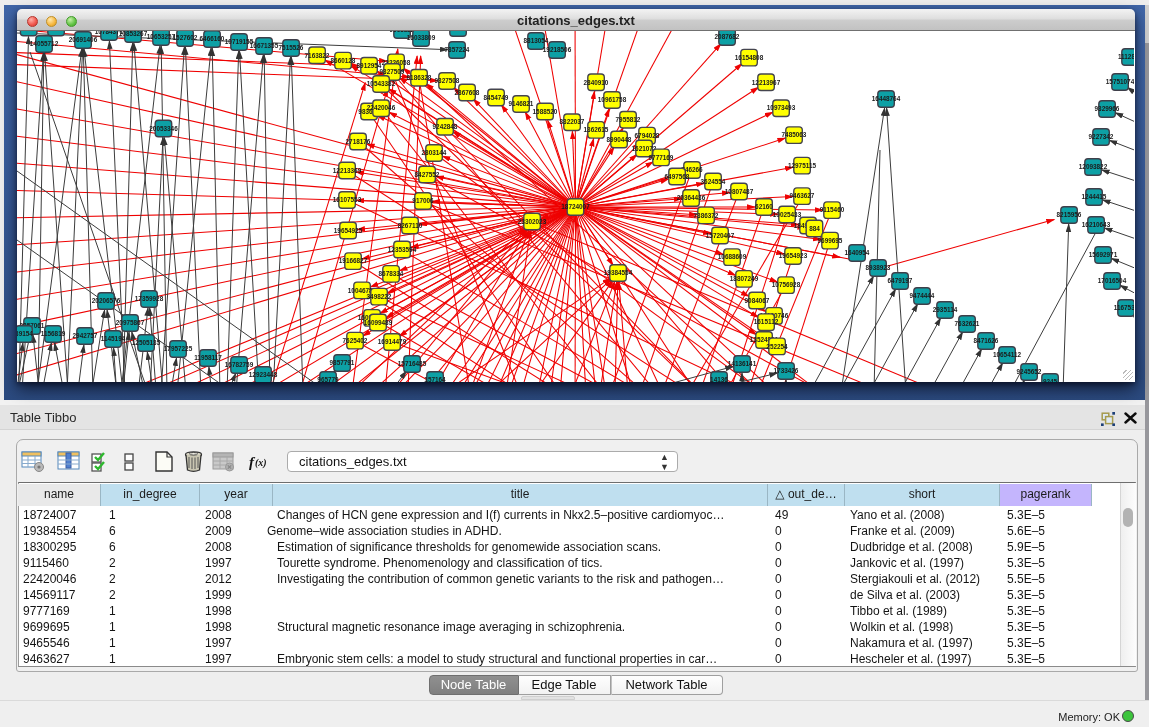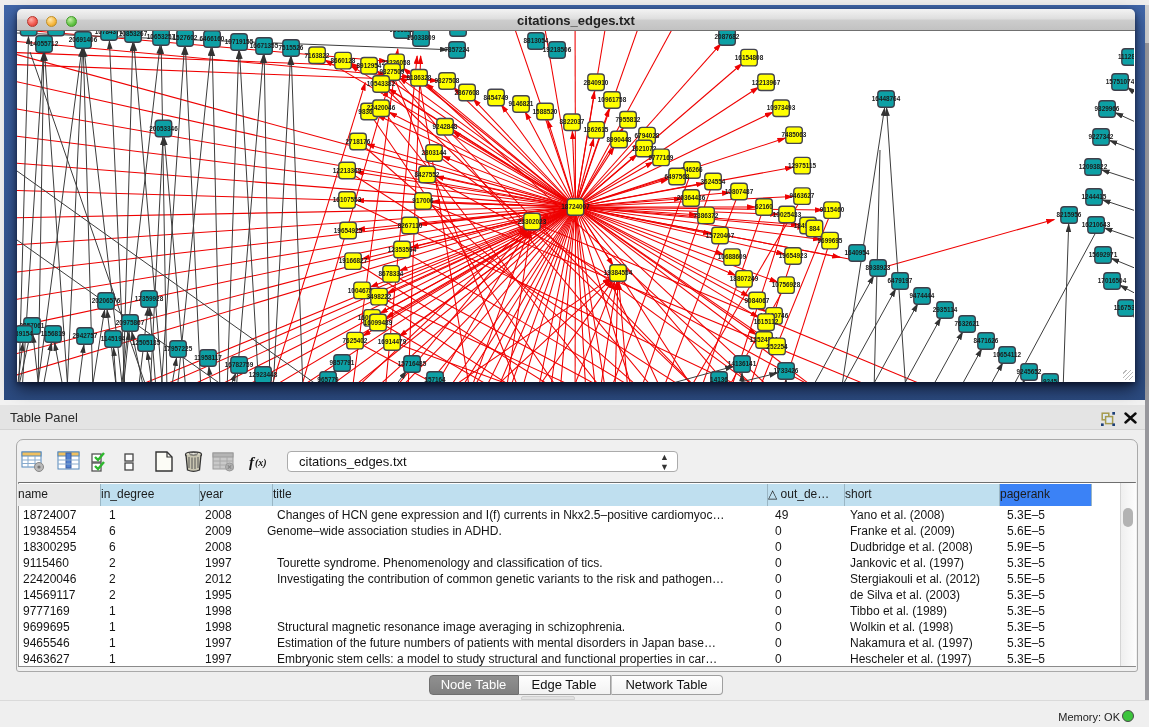--- a/index.html
+++ b/index.html
@@ -21,21 +21,21 @@
 .nl{font-family:"Liberation Sans",sans-serif;font-size:6.4px;font-weight:bold;fill:#1c1c1c;text-anchor:middle}
 #grip{position:absolute;right:2px;bottom:2px;width:10px;height:10px;background:repeating-linear-gradient(135deg,transparent 0 2px,#bbb 2px 3px)}
 #tp-title{position:absolute;left:10px;top:410px;font-size:13px;color:#2a2a2a}
 #icoFloat{position:absolute;left:1101px;top:412px;width:14px;height:14px}
 #icoX{position:absolute;left:1124px;top:412px;width:13px;height:12px}
 #panel{position:absolute;left:16px;top:439px;width:1122px;height:233px;background:#f0f0f0;border:1px solid #a9a9a9;border-radius:7px 7px 3px 3px}
 .tbico{position:absolute;top:450px}
 #combo{position:absolute;left:287px;top:451px;width:391px;height:21px;background:#fff;border:1px solid #ababab;border-radius:4px;font-size:13px;color:#111;line-height:19px;padding-left:11px}
 #combo .ud{position:absolute;right:8px;top:0;font-size:9px;color:#333;line-height:10px}
 #table{position:absolute;left:18px;top:482px;width:1118px;height:184.5px;background:#fff;border-top:1px solid #6e6e6e;border-left:1px solid #9a9a9a;border-right:1px solid #9a9a9a;border-bottom:1px solid #8a8a8a}
-.hc{position:absolute;top:483.5px;height:22px;background:#bfdfef;border-right:1px solid #9ab6c4;font-size:12px;color:#1c1c1c;line-height:21px}
+.hc{position:absolute;top:483.5px;height:22px;background:#bfdfef;border-right:1px solid #9ab6c4;font-size:12px;color:#1c1c1c;text-align:center;line-height:21px}
 .trow{position:absolute;height:16.1px;font-size:12px;color:#141414;width:1100px}
 .trow span{position:absolute;top:0;line-height:16px;white-space:nowrap}
 #vsb{position:absolute;left:1120px;top:483px;width:15.5px;height:183px;background:linear-gradient(90deg,#efefef,#fdfdfd);border-left:1px solid #d5d5d5}
 #vthumb{position:absolute;left:1122.5px;top:508px;width:10px;height:19px;background:#b3b3b3;border-radius:5px}
 .tab{position:absolute;top:675px;height:19.5px;border:1px solid #9f9f9f;font-size:13px;text-align:center;line-height:18px;background:linear-gradient(#fefefe,#f2f2f2);color:#111}
 #tabN{left:428.5px;width:90px;border-radius:4px 0 0 4px;background:linear-gradient(#909090,#7f7f7f);color:#fff;border-color:#6f6f6f}
 #tabE{left:518.5px;width:92px;border-left:none}
 #tabT{left:610.5px;width:112px;border-radius:0 4px 4px 0;border-left:1px solid #c2c2c2}
 #status{position:absolute;left:0;top:700px;width:1149px;height:27px;background:#efefef;border-top:1px solid #dadada}
 #mem{position:absolute;right:29px;top:711px;font-size:11px;color:#222}
@@ -589,21 +589,21 @@
 </svg>
       <div id="grip"></div>
     </div>
   <div id="tbar">
     <div class="ttl">citations_edges.txt</div>
     <div class="tl" id="tlr"></div>
       <div class="tl" id="tly"></div>
       <div class="tl" id="tlg"></div>
   </div>
 </div>
-<div id="tp-title">Table Panel</div>
+<div id="tp-title">Table Tibbo</div>
 <svg id="icoFloat" viewBox="0 0 14 14">
     <rect x="1.2" y="1.2" width="6.6" height="6.6" fill="#dfeaf5" stroke="#a59a4d" stroke-width="1.5"></rect>
     <rect x="4.6" y="4.6" width="7" height="7" fill="#dfeaf5" stroke="#a59a4d" stroke-width="1.5"></rect>
     <rect x="0" y="11.4" width="2.7" height="2.7" fill="#1c3f77"></rect>
     <rect x="11.3" y="0" width="2.7" height="2.7" fill="#1c3f77"></rect>
     <rect x="11.3" y="11.4" width="2.7" height="2.7" fill="#1c3f77"></rect>
   </svg>
 <svg id="icoX" viewBox="0 0 13 12">
     <path d="M1.5 1.5 L11.5 10.5 M11.5 1.5 L1.5 10.5" stroke="#0c0c0c" stroke-width="2.4" stroke-linecap="round"></path>
   </svg>
@@ -653,21 +653,21 @@
     <text x="7" y="16" font-family="Liberation Serif,serif" font-style="italic" font-weight="bold" font-size="10" fill="#111">(x)</text>
   </svg>
 <div id="combo">citations_edges.txt<span class="ud">▲<br>▼</span></div>
 <div id="table"></div>
 <div class="hc" style="left:18px;width:83px;background:#e9e9e9">name</div>
 <div class="hc" style="left:101px;width:99px;background:#bfdfef">in_degree</div>
 <div class="hc" style="left:200px;width:73px;background:#bfdfef">year</div>
 <div class="hc" style="left:273px;width:495px;background:#bfdfef">title</div>
 <div class="hc" style="left:768px;width:77px;background:#bfdfef">△ out_de…</div>
 <div class="hc" style="left:845px;width:155px;background:#bfdfef">short</div>
-<div class="hc" style="left:1000px;width:92px;background:#3b82f6">pagerank</div>
+<div class="hc" style="left:1000px;width:92px;background:#c4b5fd">pagerank</div>
 <div class="trow" style="top:506.5px">
     <span style="left:23px">18724007</span>
     <span style="left:109px">1</span>
     <span style="left:205px">2008</span>
     <span style="left:277px">Changes of HCN gene expression and I(f) currents in Nkx2.5–positive cardiomyoc…</span>
     <span style="left:775px">49</span>
     <span style="left:850px">Yano et al. (2008)</span>
     <span style="left:1007px">5.3E–5</span>
   </div>
 <div class="trow" style="top:522.6px">
@@ -676,20 +676,21 @@
     <span style="left:205px">2009</span>
     <span style="left:267px">Genome–wide association studies in ADHD.</span>
     <span style="left:775px">0</span>
     <span style="left:850px">Franke et al. (2009)</span>
     <span style="left:1007px">5.6E–5</span>
   </div>
 <div class="trow" style="top:538.7px">
     <span style="left:23px">18300295</span>
     <span style="left:109px">6</span>
     <span style="left:205px">2008</span>
+    <span style="left:277px">Estimation of significance thresholds for genomewide association scans.</span>
     <span style="left:775px">0</span>
     <span style="left:850px">Dudbridge et al. (2008)</span>
     <span style="left:1007px">5.9E–5</span>
   </div>
 <div class="trow" style="top:554.8px">
     <span style="left:23px">9115460</span>
     <span style="left:109px">2</span>
     <span style="left:205px">1997</span>
     <span style="left:277px">Tourette syndrome. Phenomenology and classification of tics.</span>
     <span style="left:775px">0</span>
@@ -701,21 +702,21 @@
     <span style="left:109px">2</span>
     <span style="left:205px">2012</span>
     <span style="left:277px">Investigating the contribution of common genetic variants to the risk and pathogen…</span>
     <span style="left:775px">0</span>
     <span style="left:850px">Stergiakouli et al. (2012)</span>
     <span style="left:1007px">5.5E–5</span>
   </div>
 <div class="trow" style="top:587.0px">
     <span style="left:23px">14569117</span>
     <span style="left:109px">2</span>
-    <span style="left:205px">1995</span>
+    <span style="left:205px">1999</span>
     <span style="left:775px">0</span>
     <span style="left:850px">de Silva et al. (2003)</span>
     <span style="left:1007px">5.3E–5</span>
   </div>
 <div class="trow" style="top:603.1px">
     <span style="left:23px">9777169</span>
     <span style="left:109px">1</span>
     <span style="left:205px">1998</span>
     <span style="left:775px">0</span>
     <span style="left:850px">Tibbo et al. (1989)</span>
@@ -727,21 +728,20 @@
     <span style="left:205px">1998</span>
     <span style="left:277px">Structural magnetic resonance image averaging in schizophrenia.</span>
     <span style="left:775px">0</span>
     <span style="left:850px">Wolkin et al. (1998)</span>
     <span style="left:1007px">5.3E–5</span>
   </div>
 <div class="trow" style="top:635.3px">
     <span style="left:23px">9465546</span>
     <span style="left:109px">1</span>
     <span style="left:205px">1997</span>
-    <span style="left:277px">Estimation of the future numbers of patients with mental disorders in Japan base…</span>
     <span style="left:775px">0</span>
     <span style="left:850px">Nakamura et al. (1997)</span>
     <span style="left:1007px">5.3E–5</span>
   </div>
 <div class="trow" style="top:651.4px">
     <span style="left:23px">9463627</span>
     <span style="left:109px">1</span>
     <span style="left:205px">1997</span>
     <span style="left:277px">Embryonic stem cells: a model to study structural and functional properties in car…</span>
     <span style="left:775px">0</span>

